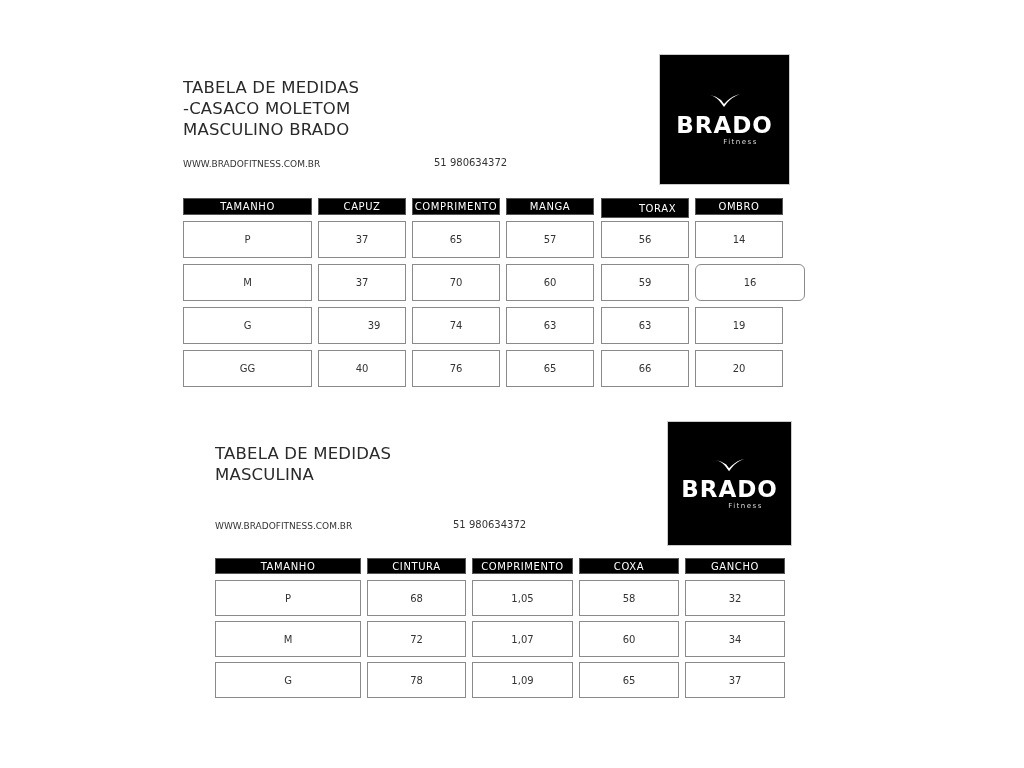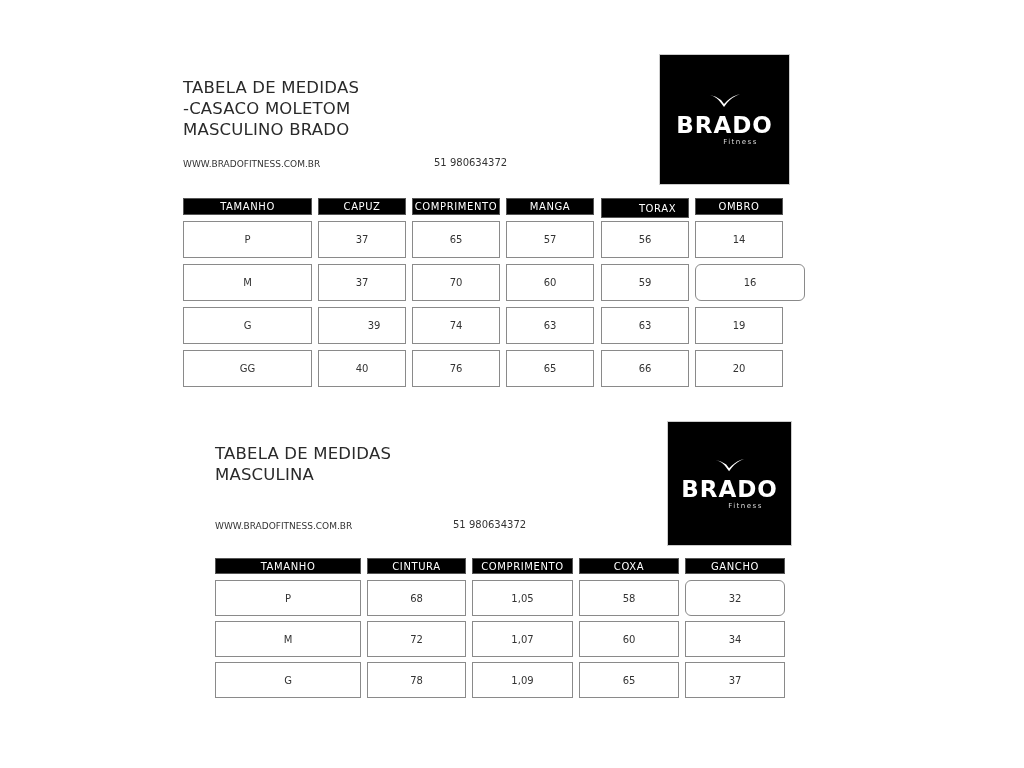--- a/index.html
+++ b/index.html
@@ -110,21 +110,21 @@
   <div class="abs hdr" style="left:215px; top:558px; width:146px; height:16px;">TAMANHO</div>
   <div class="abs hdr" style="left:367px; top:558px; width:99px; height:16px;">CINTURA</div>
   <div class="abs hdr" style="left:472px; top:558px; width:101px; height:16px;">COMPRIMENTO</div>
   <div class="abs hdr" style="left:579px; top:558px; width:100px; height:16px;">COXA</div>
   <div class="abs hdr" style="left:685px; top:558px; width:100px; height:16px;">GANCHO</div>
 
   <div class="abs cell" style="left:215px; top:580px; width:146px; height:36px;">P</div>
   <div class="abs cell" style="left:367px; top:580px; width:99px; height:36px;">68</div>
   <div class="abs cell" style="left:472px; top:580px; width:101px; height:36px;">1,05</div>
   <div class="abs cell" style="left:579px; top:580px; width:100px; height:36px;">58</div>
-  <div class="abs cell" style="left:685px; top:580px; width:100px; height:36px;border-radius:6px;">32</div>
+  <div class="abs cell" style="left:685px; top:580px; width:100px; height:36px;">32</div>
 
   <div class="abs cell" style="left:215px; top:621px; width:146px; height:36px;">M</div>
   <div class="abs cell" style="left:367px; top:621px; width:99px; height:36px;">72</div>
   <div class="abs cell" style="left:472px; top:621px; width:101px; height:36px;">1,07</div>
   <div class="abs cell" style="left:579px; top:621px; width:100px; height:36px;">60</div>
   <div class="abs cell" style="left:685px; top:621px; width:100px; height:36px;">34</div>
 
   <div class="abs cell" style="left:215px; top:662px; width:146px; height:36px;">G</div>
   <div class="abs cell" style="left:367px; top:662px; width:99px; height:36px;">78</div>
   <div class="abs cell" style="left:472px; top:662px; width:101px; height:36px;">1,09</div>

